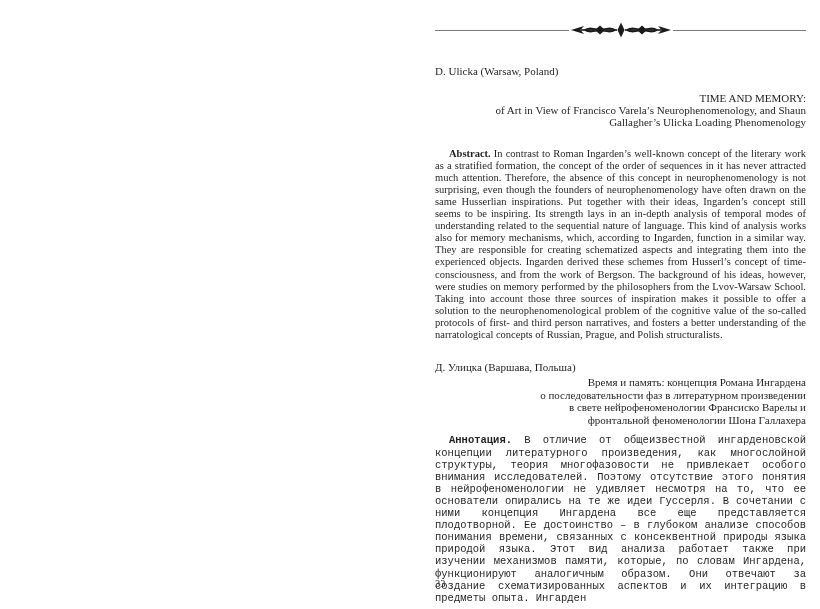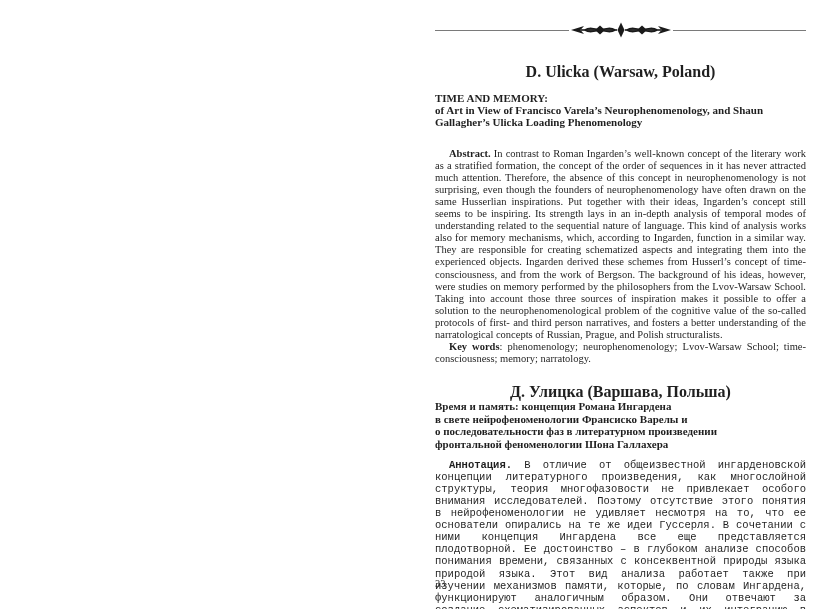--- a/index.html
+++ b/index.html
@@ -38,29 +38,27 @@
     flex: 1;
     height: 1px;
     background: #7a7a7a;
   }
   .ornament {
     display: inline-flex;
     align-items: center;
     padding: 0 2px;
   }
   .author {
-    text-align: center;
-    font-size: 16px;
+    font-size: 11px;
     line-height: 13px;
     margin-top: 27px;
-    font-weight: bold;
   }
   .title {
-    text-align: left;
-    font-weight: bold;
+    text-align: right;
+    font-weight: normal;
     font-size: 11px;
     line-height: 12.2px;
     margin-top: 14px;
   }
   .para {
     margin: 0;
     text-align: justify;
     font-size: 10.5px;
     line-height: 12.1px;
     text-indent: 14px;
@@ -124,28 +122,27 @@
     <div class="author">D. Ulicka (Warsaw, Poland)</div>
 
     <div class="title">
       <div>TIME AND MEMORY:</div>
       <div>of Art in View of Francisco Varela’s Neurophenomenology, and Shaun</div>
       <div>Gallagher’s Ulicka Loading Phenomenology</div>
     </div>
 
     <p class="para abstract-start"><span class="bold">Abstract.</span><span> In contrast to Roman Ingarden’s well-known concept of the literary work as a stratified formation, the concept of the order of sequences in it has never attracted much attention. Therefore, the absence of this concept in neurophenomenology is not surprising, even though the founders of neurophenomenology have often drawn on the same Husserlian inspirations. Put together with their ideas, Ingarden’s concept still seems to be inspiring. Its strength lays in an in-depth analysis of temporal modes of understanding related to the sequential nature of language. This kind of analysis works also for memory mechanisms, which, according to Ingarden, function in a similar way. They are responsible for creating schematized aspects and integrating them into the experienced objects. Ingarden derived these schemes from Husserl’s concept of time-consciousness, and from the work of Bergson. The background of his ideas, however, were studies on memory performed by the philosophers from the Lvov-Warsaw School. Taking into account those three sources of inspiration makes it possible to offer a solution to the neurophenomenological problem of the cognitive value of the so-called protocols of first- and third person narratives, and fosters a better understanding of the narratological concepts of Russian, Prague, and Polish structuralists.</span></p>
 
-    <p class="para"><span class="bold">Key words</span><span>: phenomenology; neurophenomenology; Lvov-Warsaw School; time-consciousness; memory; narratology.</span></p>
 
     <div class="author ru">Д. Улицка (Варшава, Польша)</div>
 
     <div class="title ru">
       <div>Время и память: концепция Романа Ингардена</div>
+      <div>о последовательности фаз в литературном произведении</div>
       <div>в свете нейрофеноменологии Франсиско Варелы и</div>
-      <div>о последовательности фаз в литературном произведении</div>
       <div>фронтальной феноменологии Шона Галлахера</div>
     </div>
 
     <p class="para ru-abstract"><span class="bold">Аннотация.</span><span> В отличие от общеизвестной ингарденовской концепции литературного произведения, как многослойной структуры, теория многофазовости не привлекает особого внимания исследователей. Поэтому отсутствие этого понятия в нейрофеноменологии не удивляет несмотря на то, что ее основатели опирались на те же идеи Гуссерля. В сочетании с ними концепция Ингардена все еще представляется плодотворной. Ее достоинство – в глубоком анализе способов понимания времени, связанных с консеквентной природы языка природой языка. Этот вид анализа работает также при изучении механизмов памяти, которые, по словам Ингардена, функционируют аналогичным образом. Они отвечают за создание схематизированных аспектов и их интеграцию в предметы опыта. Ингарден</span></p>
 
   </div>
 
   <div class="page-number">33</div>
 </div>
 

